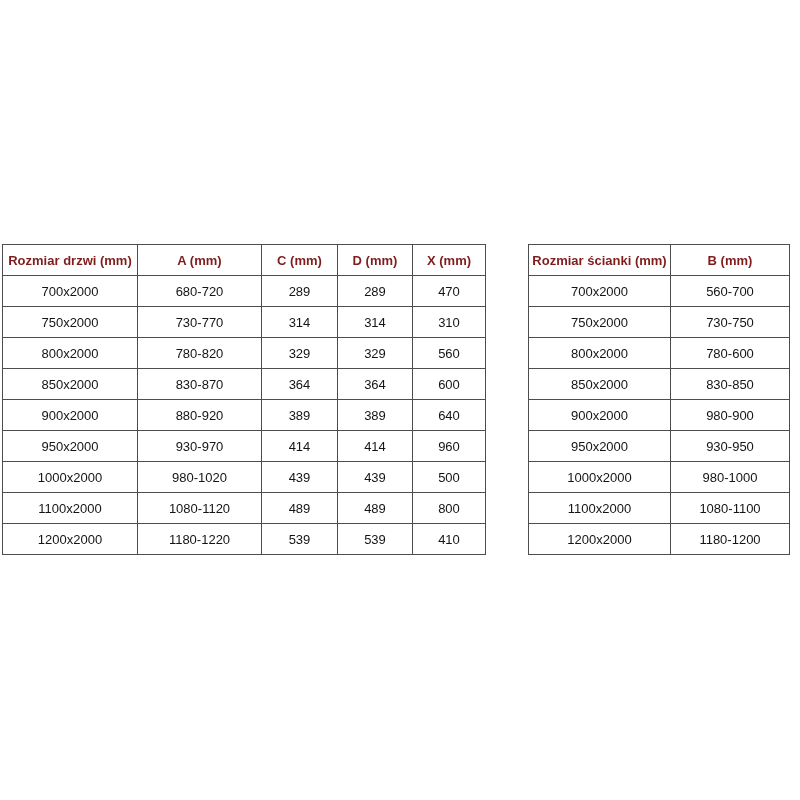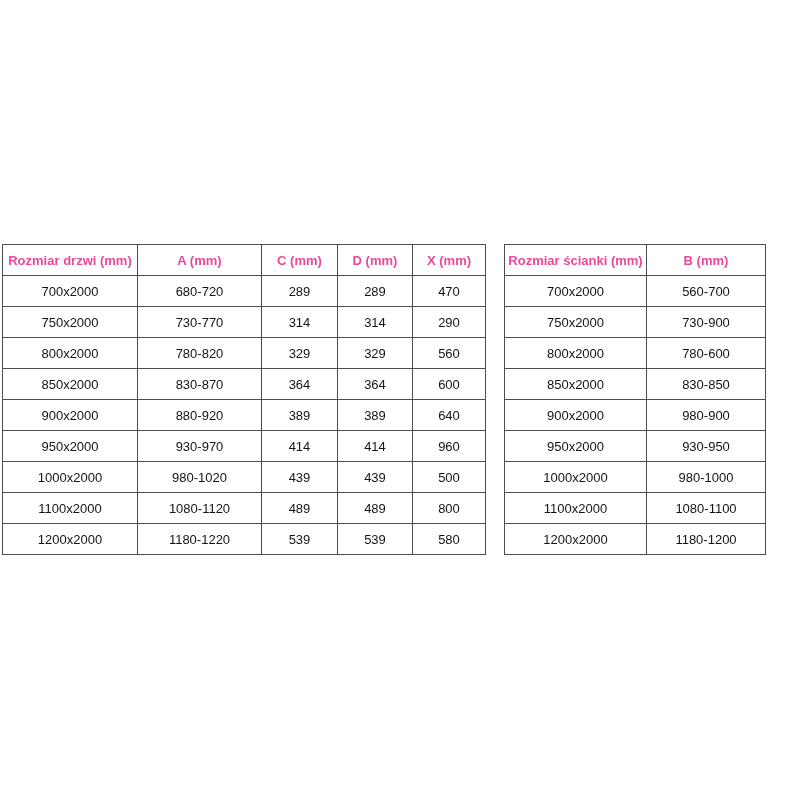--- a/index.html
+++ b/index.html
@@ -32,28 +32,28 @@
     padding: 0 2px;
     text-align: center;
     vertical-align: middle;
     font-size: 13px;
     color: #141414;
     white-space: nowrap;
     overflow: hidden;
   }
   table.spec th {
     font-weight: bold;
-    color: #ec4899;
+    color: #7f1d1d;
   }
   #doors-table {
     left: 2px;
     width: 483px;
   }
   #wall-table {
-    left: 504px;
+    left: 528px;
     width: 261px;
   }
 </style>
 </head>
 <body>
 
 <div class="page">
 
   <table class="spec" id="doors-table">
     <colgroup>
@@ -78,21 +78,21 @@
           <td>680-720</td>
           <td>289</td>
           <td>289</td>
           <td>470</td>
         </tr>
         <tr>
           <td>750x2000</td>
           <td>730-770</td>
           <td>314</td>
           <td>314</td>
-          <td>290</td>
+          <td>310</td>
         </tr>
         <tr>
           <td>800x2000</td>
           <td>780-820</td>
           <td>329</td>
           <td>329</td>
           <td>560</td>
         </tr>
         <tr>
           <td>850x2000</td>
@@ -127,21 +127,21 @@
           <td>1080-1120</td>
           <td>489</td>
           <td>489</td>
           <td>800</td>
         </tr>
         <tr>
           <td>1200x2000</td>
           <td>1180-1220</td>
           <td>539</td>
           <td>539</td>
-          <td>580</td>
+          <td>410</td>
         </tr>
       </tbody>
   </table>
 
   <table class="spec" id="wall-table">
     <colgroup>
       <col style="width:142px">
       <col style="width:119px">
     </colgroup>
     <thead>
@@ -150,21 +150,21 @@
           <th>B (mm)</th>
         </tr>
     </thead>
     <tbody>
         <tr>
           <td>700x2000</td>
           <td>560-700</td>
         </tr>
         <tr>
           <td>750x2000</td>
-          <td>730-900</td>
+          <td>730-750</td>
         </tr>
         <tr>
           <td>800x2000</td>
           <td>780-600</td>
         </tr>
         <tr>
           <td>850x2000</td>
           <td>830-850</td>
         </tr>
         <tr>

